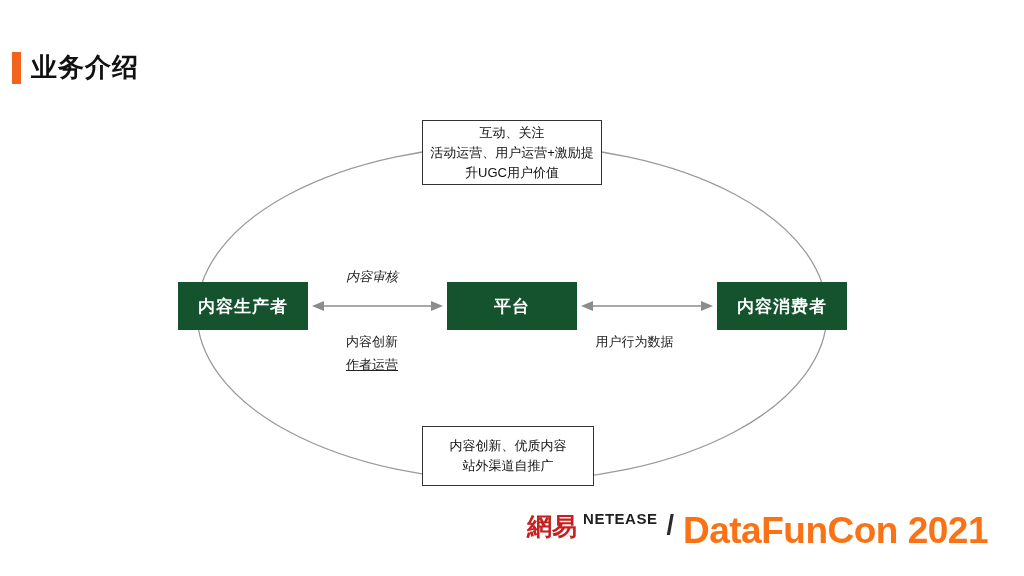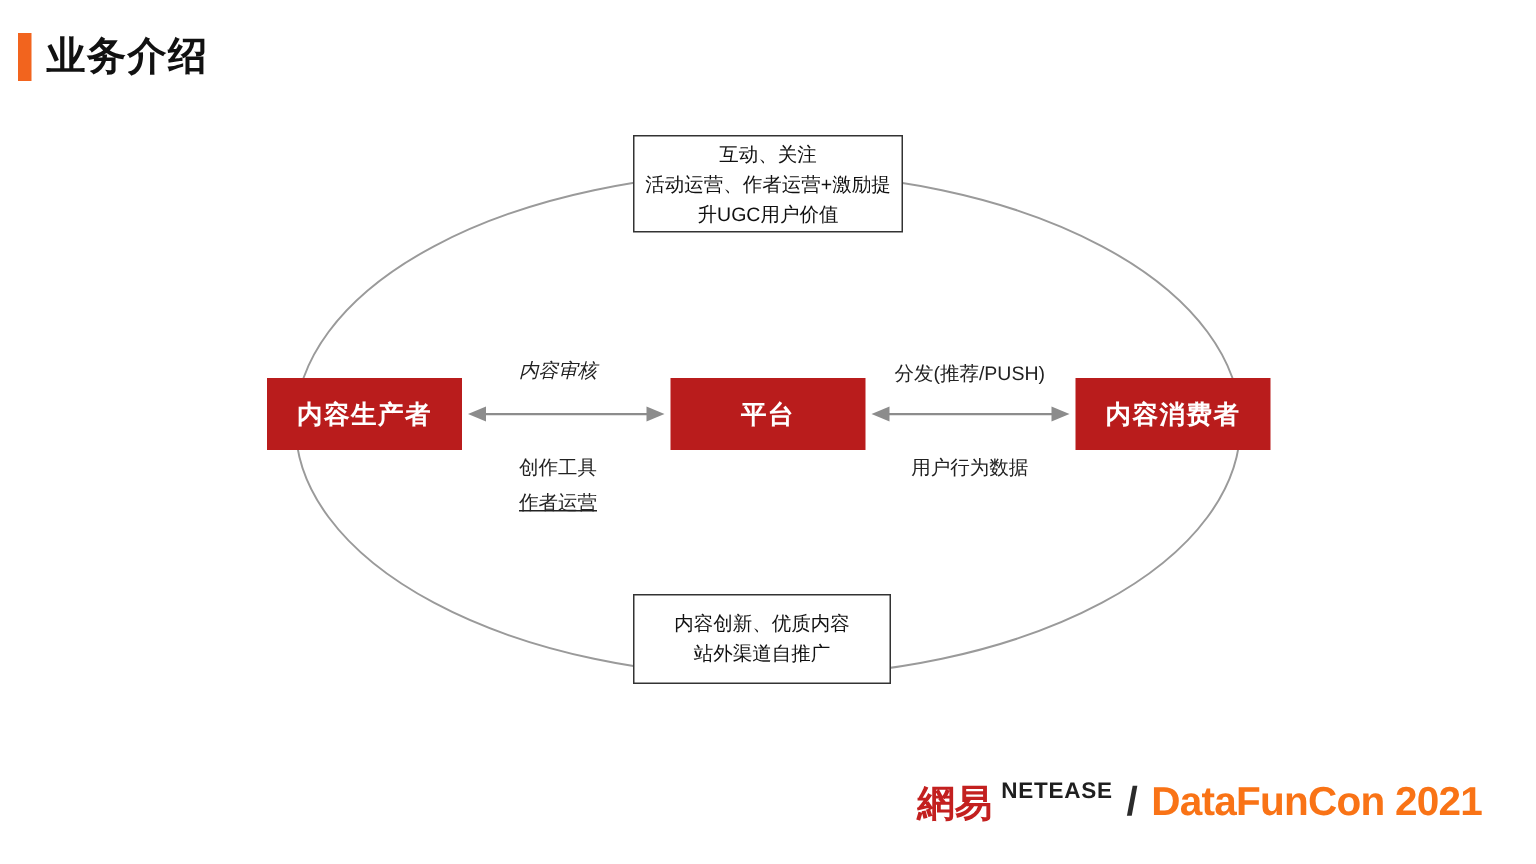--- a/index.html
+++ b/index.html
@@ -3,21 +3,21 @@
 <meta charset="utf-8">
 <style>
   * { margin: 0; padding: 0; box-sizing: border-box; }
   html, body { width: 1024px; height: 576px; }
   body {
     font-family: "Liberation Sans", sans-serif;
     background: #ffffff;
     position: relative;
     overflow: hidden;
   }
-  .slide { position: absolute; inset: 0; background: #fff; }
+  .slide { position: absolute; inset: 0; background: #fff; margin-top: 30px; }
 
   
   .title-row {
     position: absolute; top: 20px; left: 12px;
     display: flex; align-items: center; gap: 10px;
   }
   .accent-bar { width: 9px; height: 32px; background: #F2641E; }
   .page-title { font-size: 26px; font-weight: bold; color: #111; letter-spacing: 1px; }
 
   
@@ -30,60 +30,60 @@
     border: 1px solid #333;
     font-size: 13px;
     line-height: 20px;
     color: #111;
     padding: 2px 4px;
   }
   .top-box { left: 422px; top: 90px; width: 180px; height: 65px; }
   .bottom-box { left: 422px; top: 396px; width: 172px; height: 60px; }
 
   .blue-box {
-    background: #b91c1c;
+    background: #14532d;
     color: #ffffff;
     font-size: 17px;
     font-weight: bold;
     letter-spacing: 1px;
   }
   .producer-box { left: 178px; top: 252px; width: 130px; height: 48px; }
   .platform-box { left: 447px; top: 252px; width: 130px; height: 48px; }
   .consumer-box { left: 717px; top: 252px; width: 130px; height: 48px; }
 
   .edge-label {
     position: absolute;
     font-size: 13px;
     color: #222;
     text-align: center;
   }
   .label-review       { left: 322px; top: 238px; width: 100px; font-style: italic; }
   .label-tools        { left: 322px; top: 303px; width: 100px; }
   .label-author-ops   { left: 322px; top: 326px; width: 100px; text-decoration: underline; }
   .label-distribution { left: 574px; top: 240px; width: 145px; }
-  .label-behavior     { left: 574px; top: 303px; width: 145px; }
+  .label-behavior     { left: 562px; top: 303px; width: 145px; }
 
   
   .footer {
     position: absolute; right: 36px; bottom: 24px;
     display: flex; align-items: flex-start;
   }
   .netease-cn {
     font-family: "Liberation Serif", serif;
     font-weight: bold; font-size: 25px; color: #C3201F;
   }
   .netease-en {
     font-weight: bold; font-size: 15px; color: #1f1f1f;
     letter-spacing: 0.5px; margin-left: 6px;
   }
   .logo-slash {
     font-size: 27px; font-weight: bold; color: #2b2b2b; margin: 0 9px;
   }
   .datafun {
-    font-size: 27px; font-weight: 800; color: #F97316; letter-spacing: -0.5px;
+    font-size: 37px; font-weight: 800; color: #F97316; letter-spacing: -0.5px;
   }
 </style>
 </head>
 <body>
 
 <div class="slide">
 
   <div class="title-row">
     <span class="accent-bar"></span>
     <h1 class="page-title">业务介绍</h1>
@@ -98,40 +98,39 @@
     </g>
     <g stroke="#8C8C8C" fill="#8C8C8C">
       <line x1="592" y1="276" x2="702" y2="276" stroke-width="1.5"></line>
       <polygon points="581,276 593,271 593,281" stroke="none"></polygon>
       <polygon points="713,276 701,271 701,281" stroke="none"></polygon>
     </g>
   </svg>
 
   <div class="box white-box top-box">
     <div>互动、关注</div>
-    <div>活动运营、作者运营+激励提</div>
+    <div>活动运营、用户运营+激励提</div>
     <div>升UGC用户价值</div>
   </div>
 
   <div class="box blue-box producer-box">
     <span>内容生产者</span>
   </div>
 
   <div class="box blue-box consumer-box">
     <span>内容消费者</span>
   </div>
 
   <div class="box blue-box platform-box">
     <span>平台</span>
   </div>
 
   <div class="edge-label label-review">内容审核</div>
-  <div class="edge-label label-tools">创作工具</div>
+  <div class="edge-label label-tools">内容创新</div>
   <div class="edge-label label-author-ops">作者运营</div>
-  <div class="edge-label label-distribution">分发(推荐/PUSH)</div>
   <div class="edge-label label-behavior">用户行为数据</div>
 
   <div class="box white-box bottom-box">
     <div>内容创新、优质内容</div>
     <div>站外渠道自推广</div>
   </div>
 
   <div class="footer">
     <span class="netease-cn">網易</span>
     <span class="netease-en">NETEASE</span>

